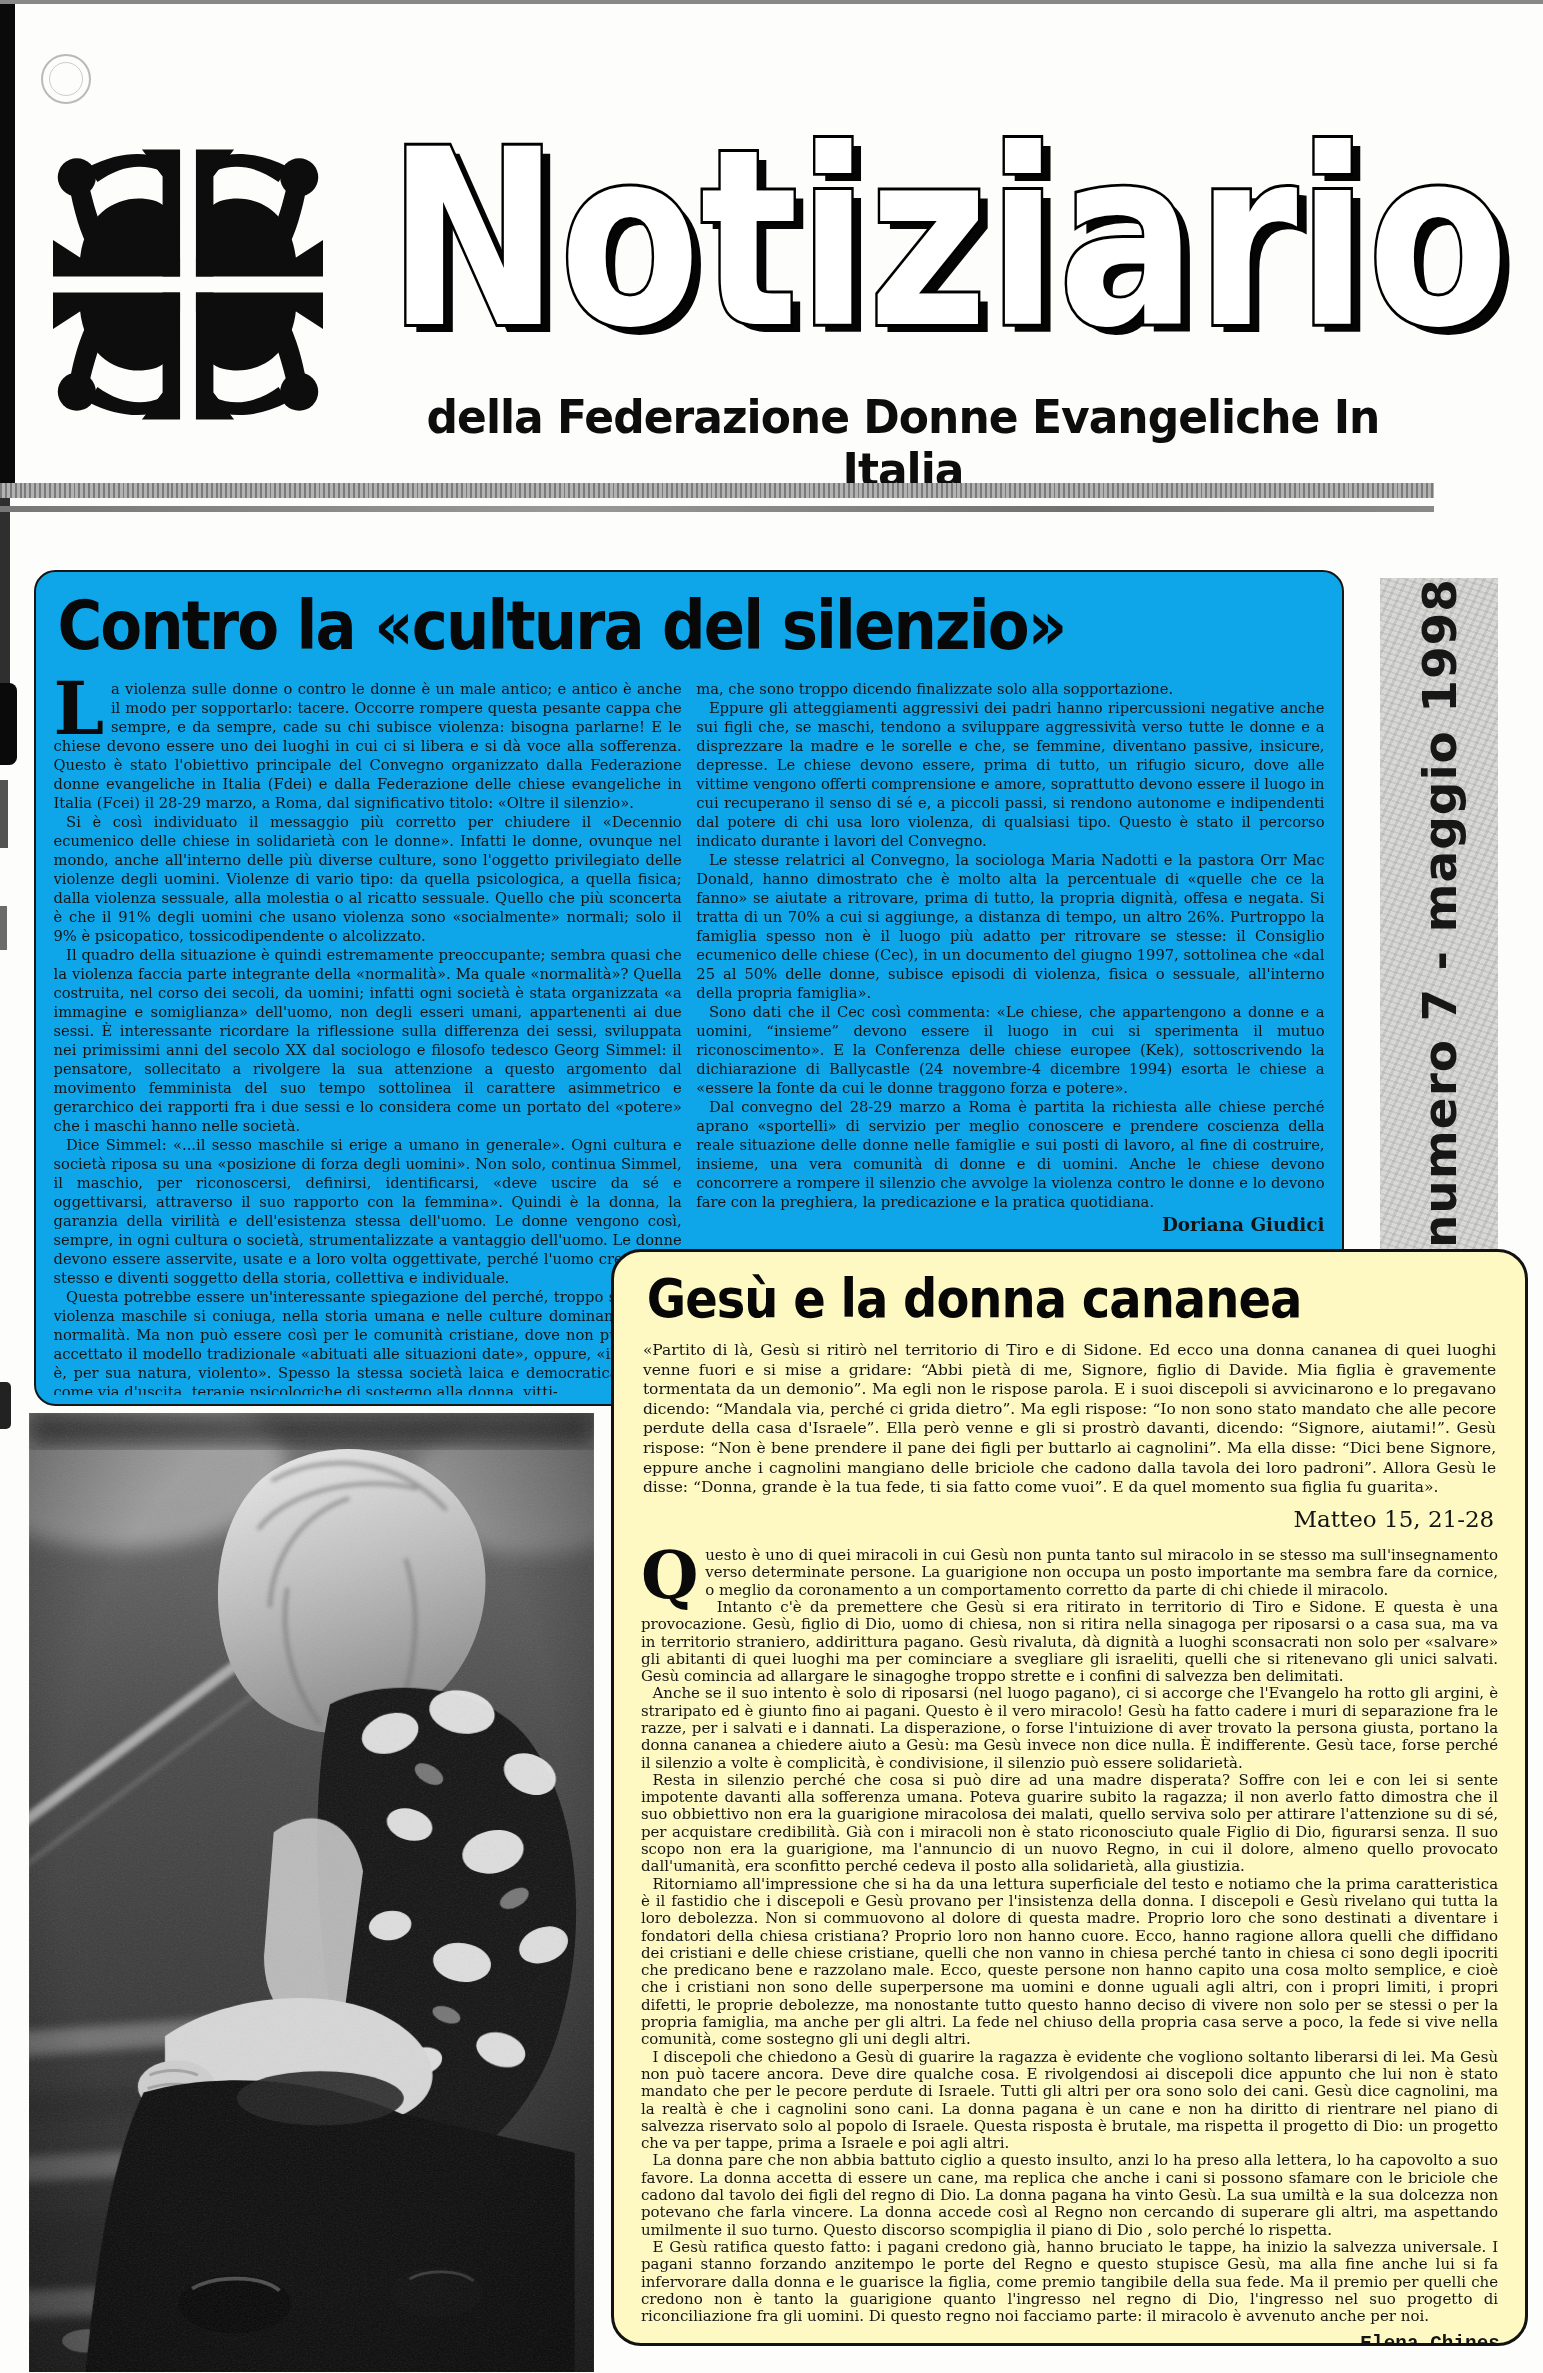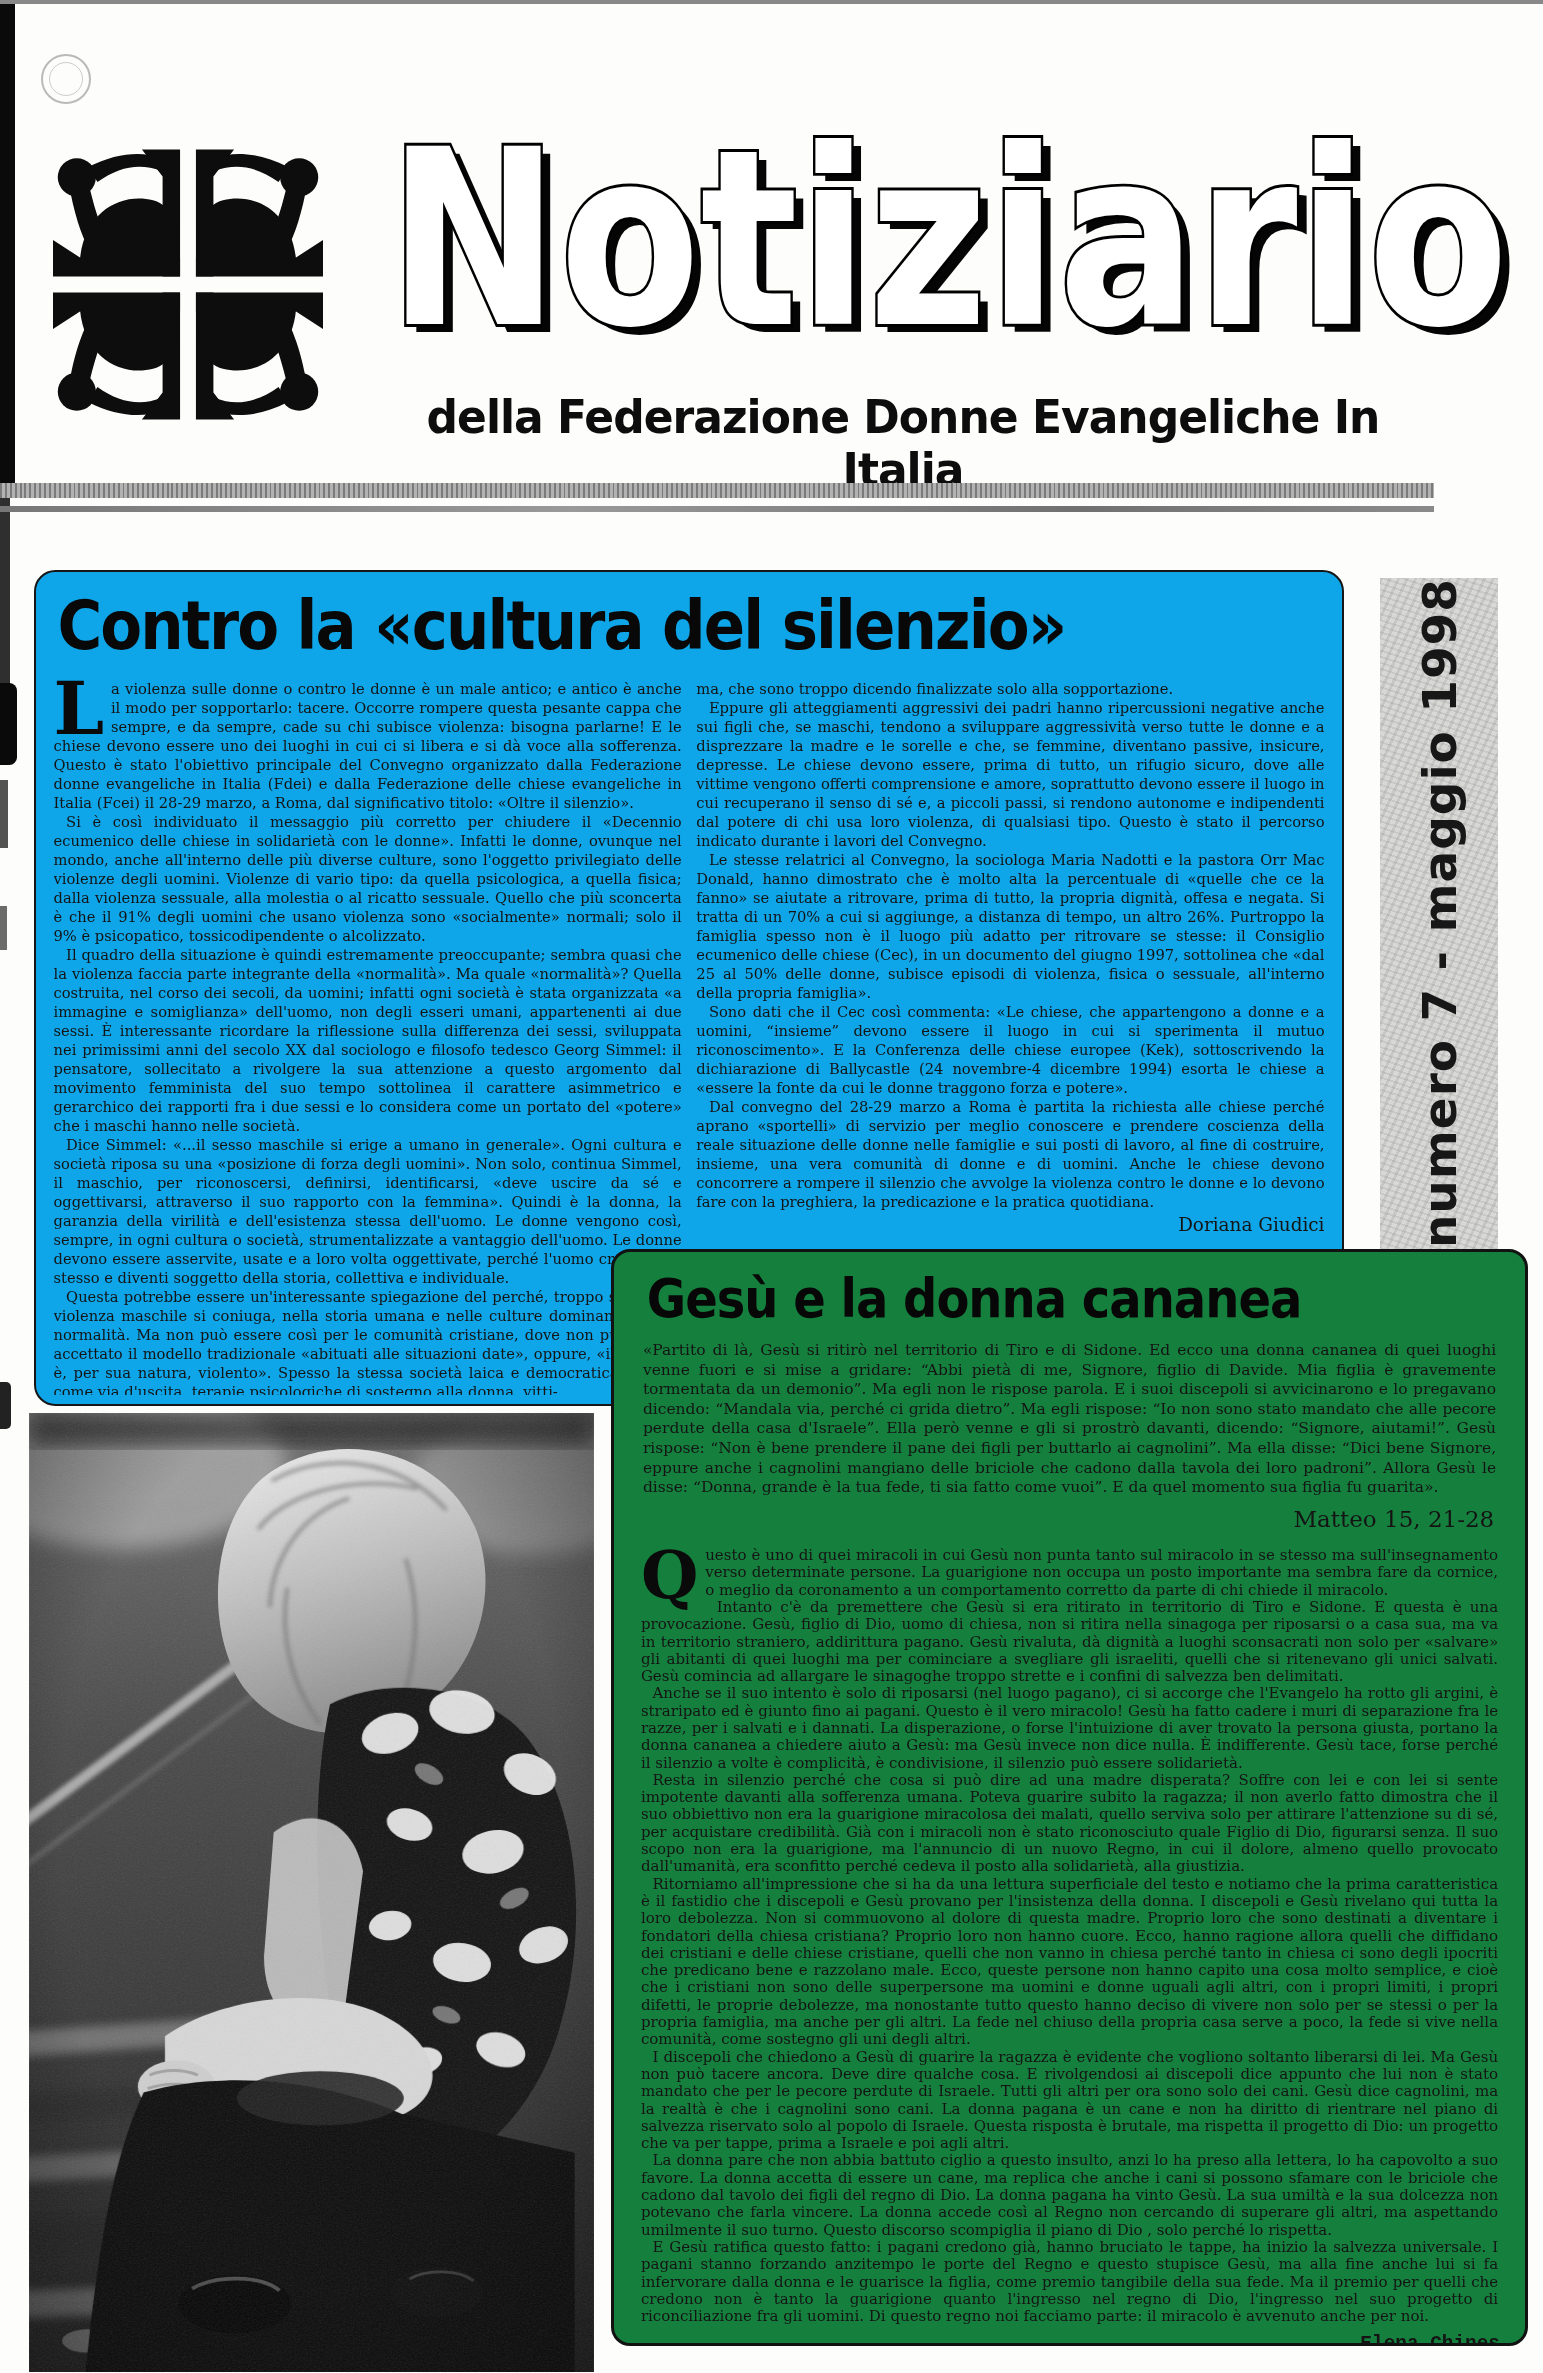--- a/index.html
+++ b/index.html
@@ -49,41 +49,41 @@
   }
   .cols { display:flex; gap:14.6px; height:716px; overflow:hidden; margin-top:23px; }
   .col { flex:1; font-size:14.7px; line-height:19px; text-align:justify; }
   .col p { text-indent:12.6px; }
   .col p.first { text-indent:0; }
   .dropcap {
     float:left; font-weight:bold; font-family:"DejaVu Serif", serif;
     font-size:72px; line-height:54px; padding:2.9px 6.8px 0 0; color:#0a0a0a;
   }
   .byline {
-    text-align:right; font-weight:normal; font-size:18.4px;
+    text-align:right; font-weight:bold; font-size:18.4px;
     margin-top:3.9px; text-indent:0 !important;
   }
   
   .issue-strip {
     position:absolute; left:1380px; top:574px; width:118px; height:671px;
     background:#d8d8d6;
     background-image:
       repeating-linear-gradient(115deg, rgba(110,110,110,.16) 0 2.9px, rgba(235,235,235,0) 2.9px 7.8px),
       repeating-linear-gradient(18deg, rgba(90,90,90,.12) 0 1.9px, rgba(255,255,255,0) 1.9px 5.8px);
     display:flex; align-items:center; justify-content:center;
   }
   .issue-label {
     writing-mode:vertical-rl; transform:rotate(180deg);
     font-family:"DejaVu Sans", sans-serif; font-weight:bold;
     font-size:47px; letter-spacing:1px; color:#171717; white-space:nowrap;
   }
   
   .article2 {
     position:absolute; left:611px; top:1245px; width:917px; height:1097px;
-    border:3.9px solid #121212; border-radius:19px; background:#15803d;
+    border:3.9px solid #121212; border-radius:30px; background:#fef9c3;
     padding:13.6px 25px 13.6px 25px; overflow:hidden;
   }
   .article2 h2 {
     font-family:"DejaVu Sans", sans-serif; font-weight:800;
     font-size:48px; letter-spacing:-1px; color:#070707;
     margin:1.9px 0 17.5px 7.8px; transform:scaleY(1.1); transform-origin:left top;
   }
   .quote {
     font-size:15.5px; line-height:19.6px;
     text-align:justify; margin:9.7px 3.9px 0 3.9px;

